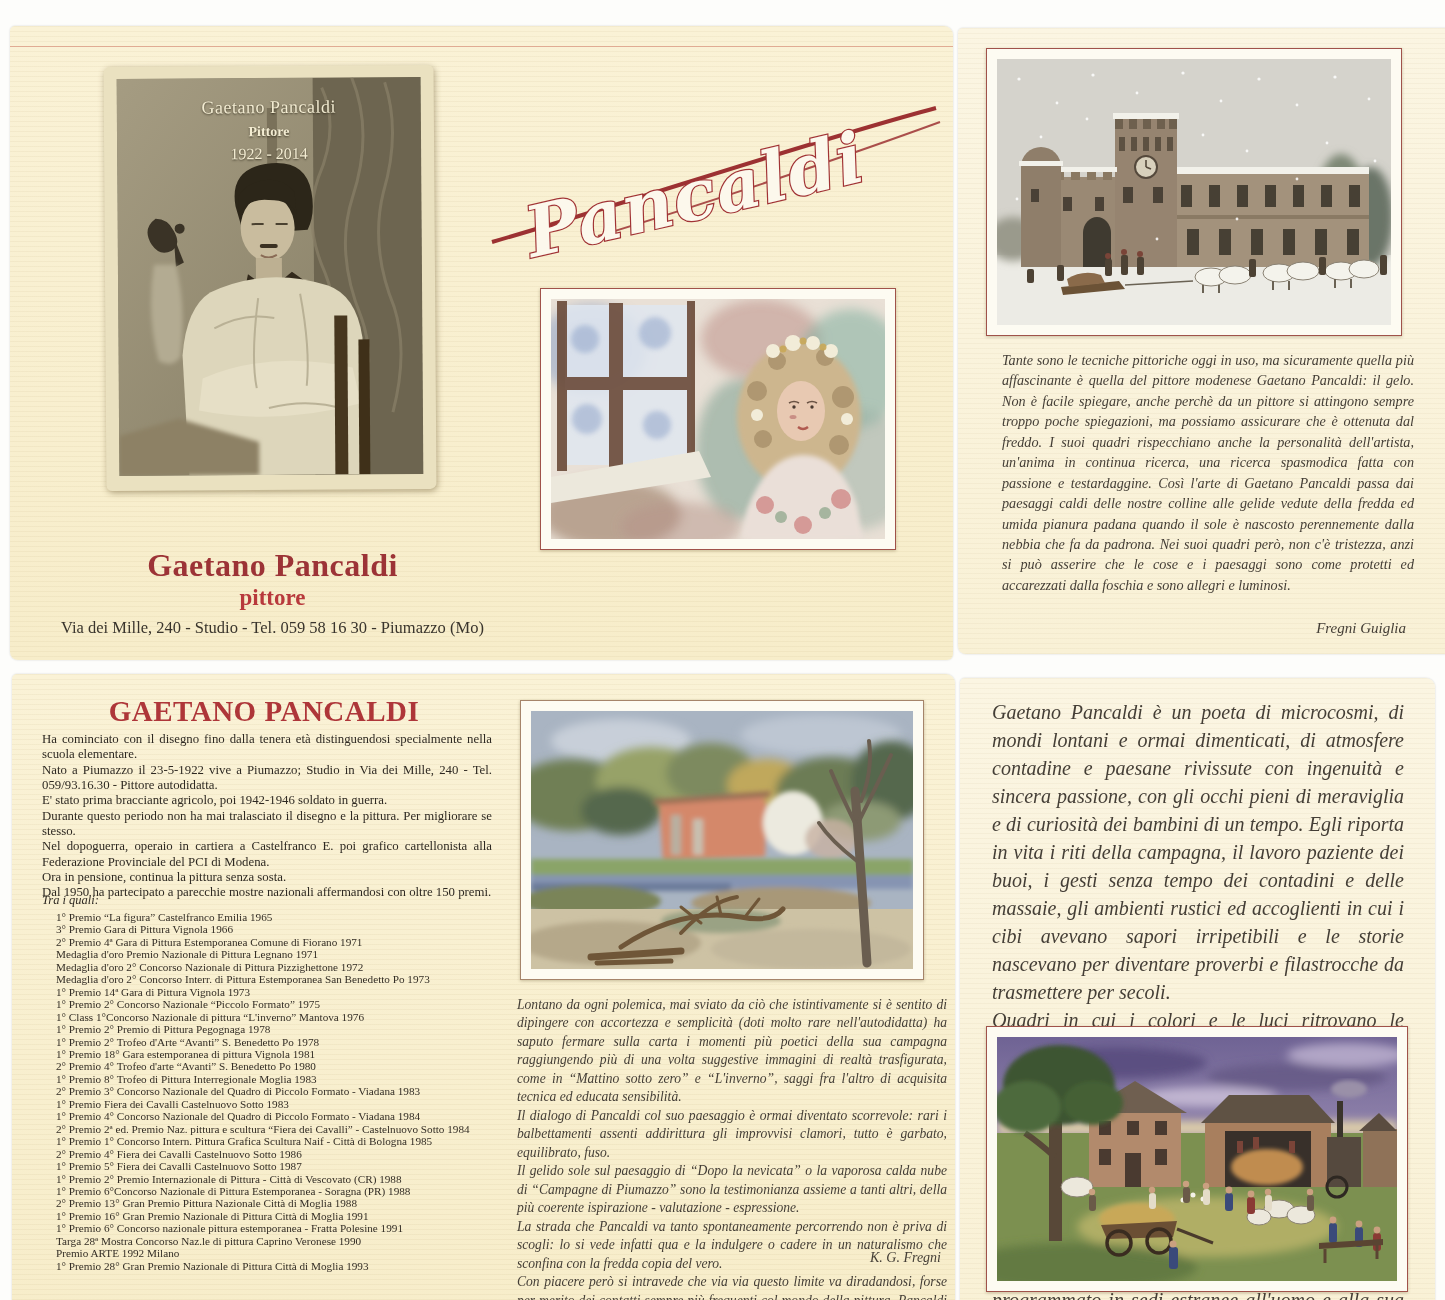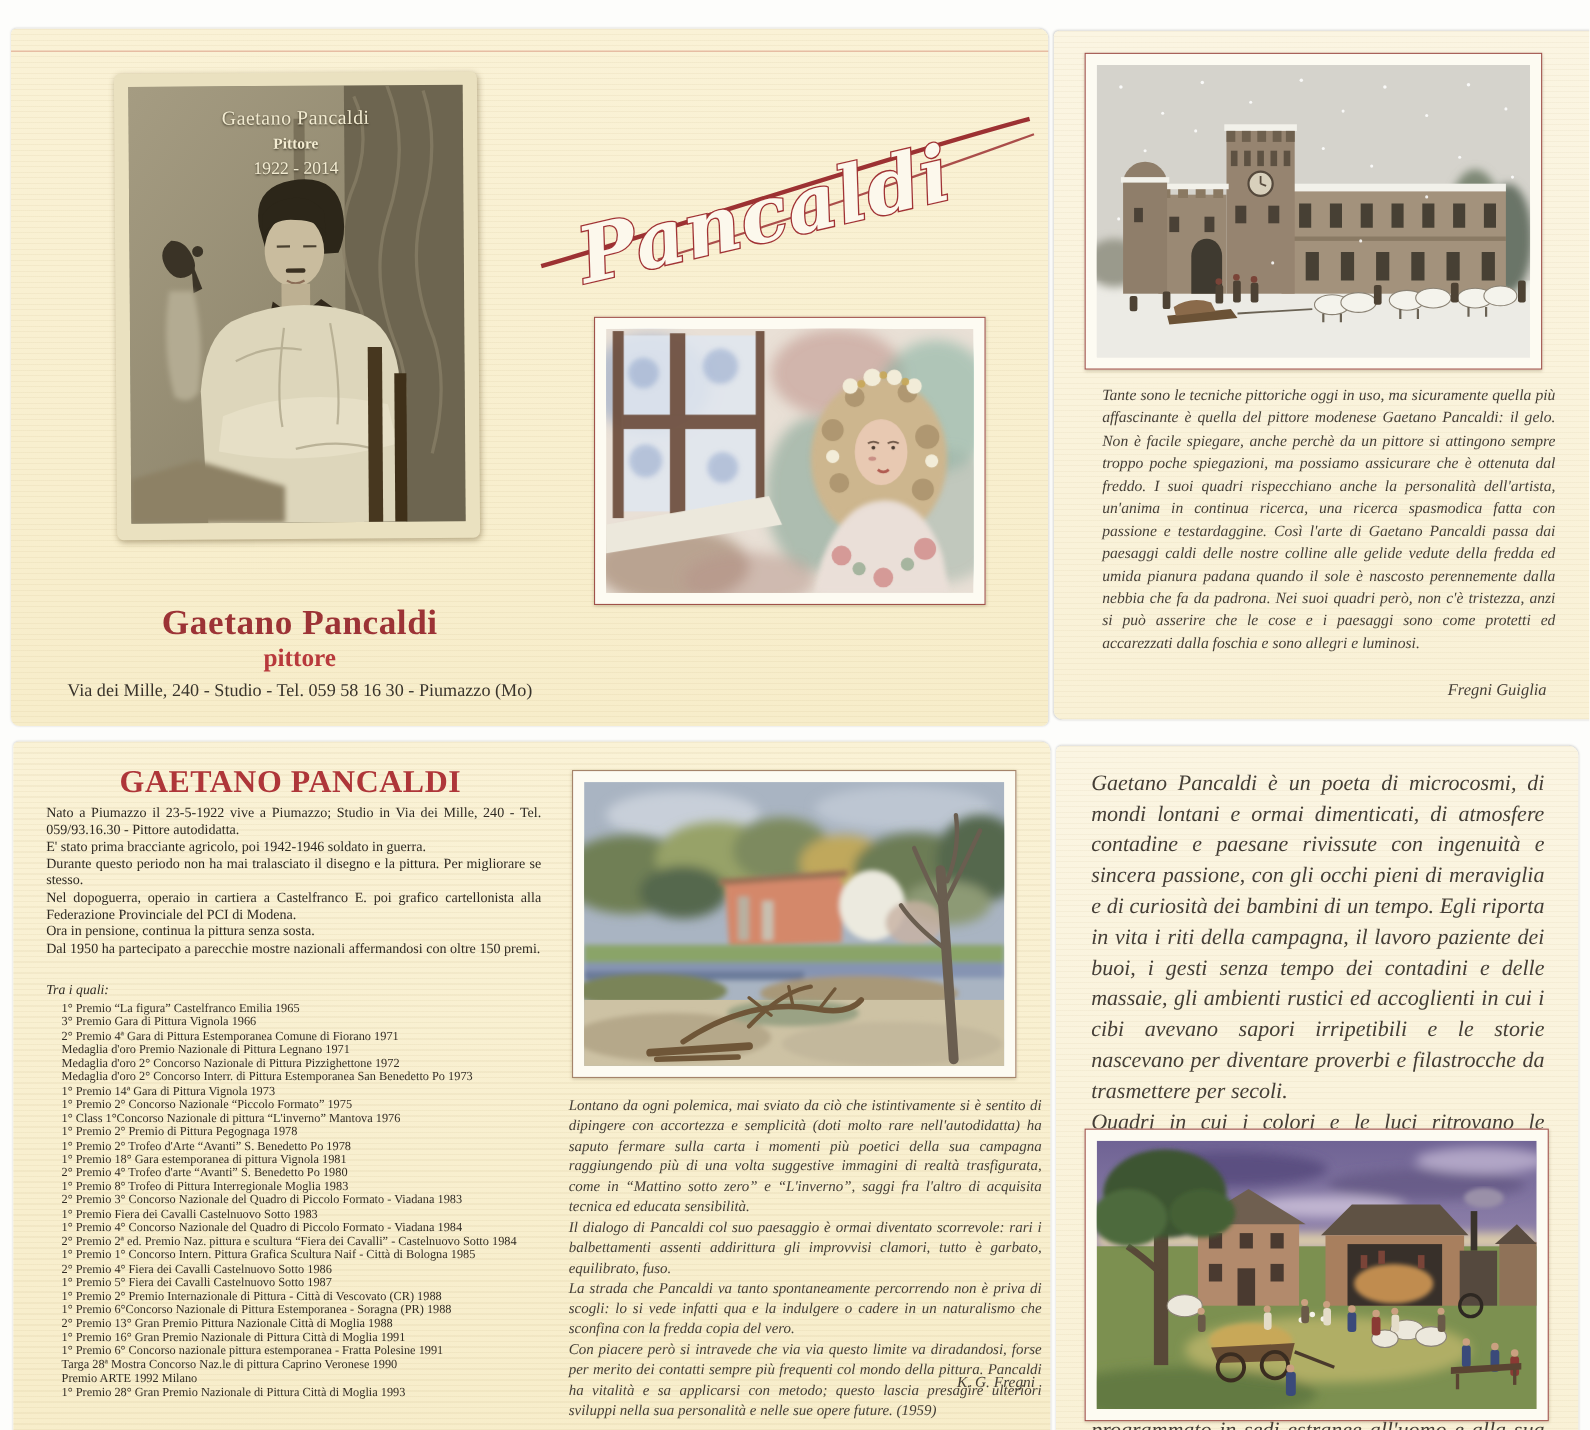--- a/index.html
+++ b/index.html
@@ -362,20 +362,21 @@
     </div>
     <div class="it-text" style="position:absolute;left:44px;top:322px;width:412px;font-size:14.2px;line-height:1.44;">
         <p>Tante sono le tecniche pittoriche oggi in uso, ma sicuramente quella più affascinante è quella del pittore modenese Gaetano Pancaldi: il gelo. Non è facile spiegare, anche perchè da un pittore si attingono sempre troppo poche spiegazioni, ma possiamo assicurare che è ottenuta dal freddo. I suoi quadri rispecchiano anche la personalità dell'artista, un'anima in continua ricerca, una ricerca spasmodica fatta con passione e testardaggine. Così l'arte di Gaetano Pancaldi passa dai paesaggi caldi delle nostre colline alle gelide vedute della fredda ed umida pianura padana quando il sole è nascosto perennemente dalla nebbia che fa da padrona. Nei suoi quadri però, non c'è tristezza, anzi si può asserire che le cose e i paesaggi sono come protetti ed accarezzati dalla foschia e sono allegri e luminosi.</p>
       </div>
     <div class="sig-line" style="position:absolute;left:44px;top:588px;width:404px;font-size:15px;">Fregni Guiglia</div>
   </div>
 
   <div class="card" style="left:12px;top:656px;width:943px;height:640px;">
     <div class="bl-title">GAETANO PANCALDI</div>
     <div class="bio">
+        <p>Ha cominciato con il disegno fino dalla tenera età distinguendosi specialmente nella scuola elementare.</p>
         <p>Nato a Piumazzo il 23-5-1922 vive a Piumazzo; Studio in Via dei Mille, 240 - Tel. 059/93.16.30 - Pittore autodidatta.</p>
         <p>E' stato prima bracciante agricolo, poi 1942-1946 soldato in guerra.</p>
         <p>Durante questo periodo non ha mai tralasciato il disegno e la pittura. Per migliorare se stesso.</p>
         <p>Nel dopoguerra, operaio in cartiera a Castelfranco E. poi grafico cartellonista alla Federazione Provinciale del PCI di Modena.</p>
         <p>Ora in pensione, continua la pittura senza sosta.</p>
         <p>Dal 1950 ha partecipato a parecchie mostre nazionali affermandosi con oltre 150 premi.</p>
       </div>
     <div class="awards-head">Tra i quali:</div>
     <div class="awards">
         <div>1° Premio “La figura” Castelfranco Emilia 1965</div>
@@ -468,20 +469,21 @@
         <g stroke="#6a5e50" fill="none" stroke-linecap="round">
           <path d="M336,252 Q330,160 324,80" stroke-width="9"></path>
           <path d="M328,120 Q310,84 300,60 M328,110 Q348,70 360,44 M326,150 Q300,130 288,112 M330,90 Q342,60 338,30" stroke-width="4"></path>
         </g>
       </svg>
     </div>
 
     <div class="it-text" style="position:absolute;left:505px;top:322px;width:430px;font-size:13.6px;line-height:1.36;">
         <p>Lontano da ogni polemica, mai sviato da ciò che istintivamente si è sentito di dipingere con accortezza e semplicità (doti molto rare nell'autodidatta) ha saputo fermare sulla carta i momenti più poetici della sua campagna raggiungendo più di una volta suggestive immagini di realtà trasfigurata, come in “Mattino sotto zero” e “L'inverno”, saggi fra l'altro di acquisita tecnica ed educata sensibilità.</p>
         <p>Il dialogo di Pancaldi col suo paesaggio è ormai diventato scorrevole: rari i balbettamenti assenti addirittura gli improvvisi clamori, tutto è garbato, equilibrato, fuso.</p>
+        <p>Il gelido sole sul paesaggio di “Dopo la nevicata” o la vaporosa calda nube di “Campagne di Piumazzo” sono la testimonianza assieme a tanti altri, della più coerente ispirazione - valutazione - espressione.</p>
         <p>La strada che Pancaldi va tanto spontaneamente percorrendo non è priva di scogli: lo si vede infatti qua e la indulgere o cadere in un naturalismo che sconfina con la fredda copia del vero.</p>
         <p>Con piacere però si intravede che via via questo limite va diradandosi, forse per merito dei contatti sempre più frequenti col mondo della pittura. Pancaldi ha vitalità e sa applicarsi con metodo; questo lascia presagire ulteriori sviluppi nella sua personalità e nelle sue opere future. (1959)</p>
       </div>
     <div class="sig-line" style="position:absolute;left:505px;top:572px;width:424px;font-size:14px;">K. G. Fregni</div>
   </div>
 
   <div class="card lighter" style="left:960px;top:660px;width:475px;height:630px;">
     <div class="it-text" style="position:absolute;left:32px;top:20px;width:412px;font-size:20px;line-height:1.4;">
         <p>Gaetano Pancaldi è un poeta di microcosmi, di mondi lontani e ormai dimenticati, di atmosfere contadine e paesane rivissute con ingenuità e sincera passione, con gli occhi pieni di meraviglia e di curiosità dei bambini di un tempo. Egli riporta in vita i riti della campagna, il lavoro paziente dei buoi, i gesti senza tempo dei contadini e delle massaie, gli ambienti rustici ed accoglienti in cui i cibi avevano sapori irripetibili e le storie nascevano per diventare proverbi e filastrocche da trasmettere per secoli.</p>
         <p>Quadri in cui i colori e le luci ritrovano le limpidezze dei venti di primavere lontane, l'allegria dei voli delle rondini e dei canti dei mietitori, atmosfere di stagioni in cui il cadere della neve a Natale o il fiorire delle rose a maggio erano eventi magici e a lungo desiderati come se accadessero per la prima volta. Per contro egli ha cercato di rendere l'isteria del mondo contemporaneo e frenetico, senza gioia e senza meraviglia, dove il ritmo delle azioni è programmato in sedi estranee all'uomo e alla sua natura, innaturale, dunque, e quasi crudele. Il contrasto è drammatico, l'effetto impressionante anche se più tecnico e per così dire, forzato.</p>

